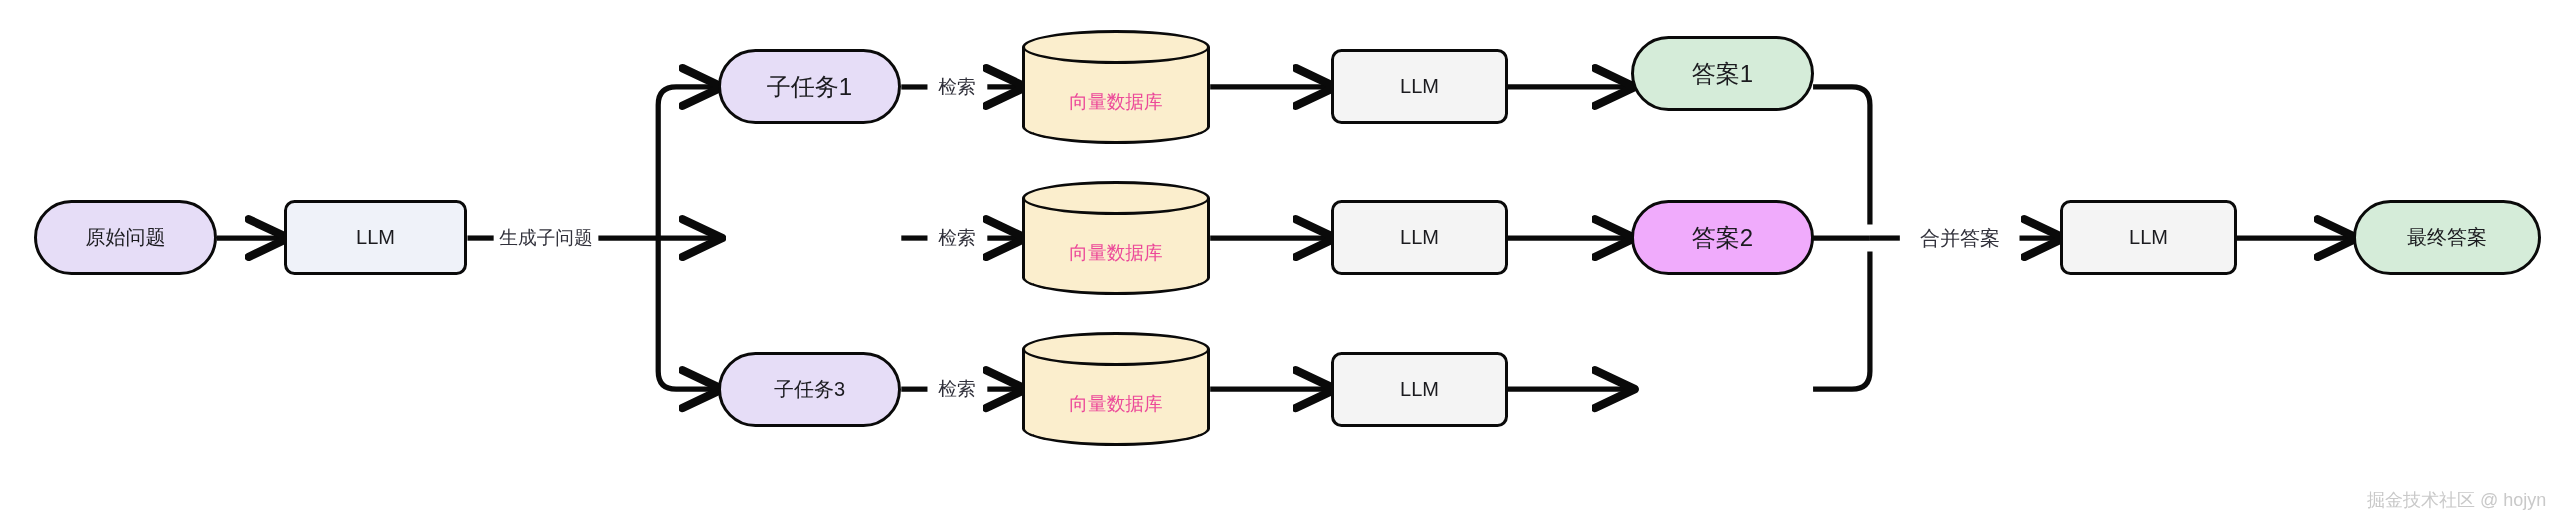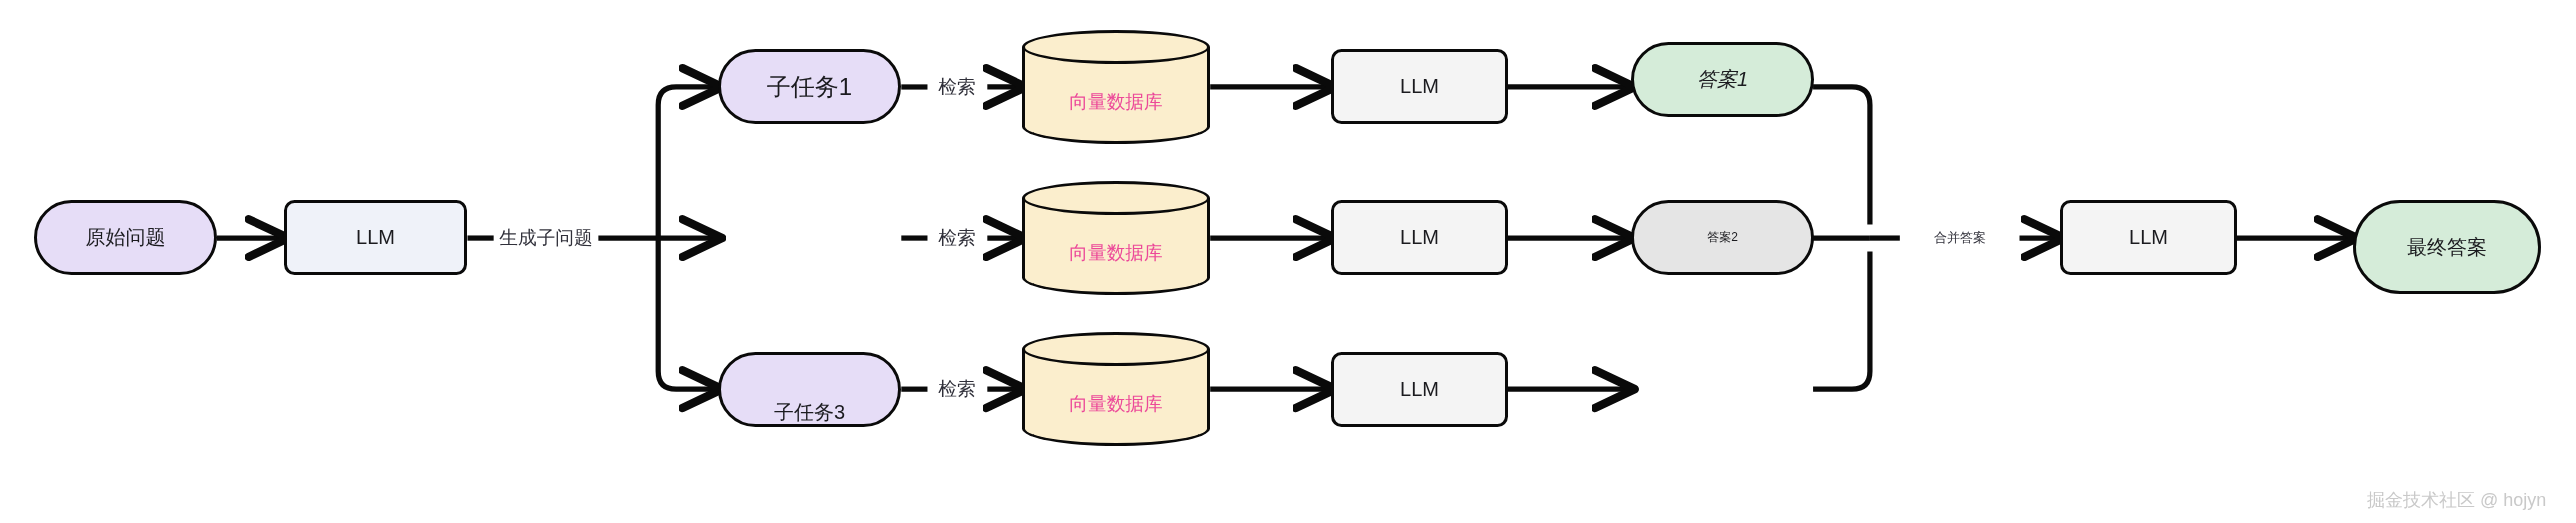--- a/index.html
+++ b/index.html
@@ -90,56 +90,56 @@
   </div>
   <div class="edge-label" style="left:957px;top:87px;font-size:18.7px;">检索</div>
   <div class="cyl" style="left:1022px;top:30px;width:188px;height:114px;font-size:18.7px;">
     <div class="body"></div>
     <div class="top"></div>
     <div class="cyl-label">向量数据库</div>
   </div>
   <div class="node rect" style="left:1331px;top:49px;width:177px;height:75px;background:#f4f4f4;font-size:20px;">
     <span class="n-label">LLM</span>
   </div>
-  <div class="node stadium" style="left:1631px;top:42px;width:183px;height:75px;background:#d5ecd9;font-size:20px;font-style:italic;">
+  <div class="node stadium" style="left:1631px;top:36px;width:183px;height:75px;background:#d5ecd9;font-size:24px;">
     <span class="n-label">答案1</span>
   </div>
 
   <div class="edge-label" style="left:957px;top:238px;font-size:18.7px;">检索</div>
   <div class="cyl" style="left:1022px;top:181px;width:188px;height:114px;font-size:18.7px;">
     <div class="body"></div>
     <div class="top"></div>
     <div class="cyl-label">向量数据库</div>
   </div>
   <div class="node rect" style="left:1331px;top:200px;width:177px;height:75px;background:#f4f4f4;font-size:20px;">
     <span class="n-label">LLM</span>
   </div>
-  <div class="node stadium" style="left:1631px;top:200px;width:183px;height:75px;background:#e5e5e5;font-size:12px;">
+  <div class="node stadium" style="left:1631px;top:200px;width:183px;height:75px;background:#f0abfc;font-size:24px;">
     <span class="n-label">答案2</span>
   </div>
 
-  <div class="node stadium" style="left:718px;top:352px;width:183px;height:75px;background:#e6ddf7;font-size:20px;align-items:flex-end;">
+  <div class="node stadium" style="left:718px;top:352px;width:183px;height:75px;background:#e6ddf7;font-size:20px;">
     <span class="n-label">子任务3</span>
   </div>
   <div class="edge-label" style="left:957px;top:389px;font-size:18.7px;">检索</div>
   <div class="cyl" style="left:1022px;top:332px;width:188px;height:114px;font-size:18.7px;">
     <div class="body"></div>
     <div class="top"></div>
     <div class="cyl-label">向量数据库</div>
   </div>
   <div class="node rect" style="left:1331px;top:352px;width:177px;height:75px;background:#f4f4f4;font-size:20px;">
     <span class="n-label">LLM</span>
   </div>
 
-  <div class="edge-label" style="left:1960px;top:238px;font-size:13px;">合并答案</div>
+  <div class="edge-label" style="left:1960px;top:238px;font-size:20px;">合并答案</div>
 
   <div class="node rect" style="left:2060px;top:200px;width:177px;height:75px;background:#f4f4f4;font-size:20px;">
     <span class="n-label">LLM</span>
   </div>
 
-  <div class="node stadium" style="left:2353px;top:200px;width:188px;height:94px;background:#d5ecd9;font-size:20px;">
+  <div class="node stadium" style="left:2353px;top:200px;width:188px;height:75px;background:#d5ecd9;font-size:20px;">
     <span class="n-label">最终答案</span>
   </div>
 
   <div class="watermark" style="left:2367px;top:488px;font-size:18px;">掘金技术社区 @ hojyn</div>
 
 </div>
 
 
 </body></html>

